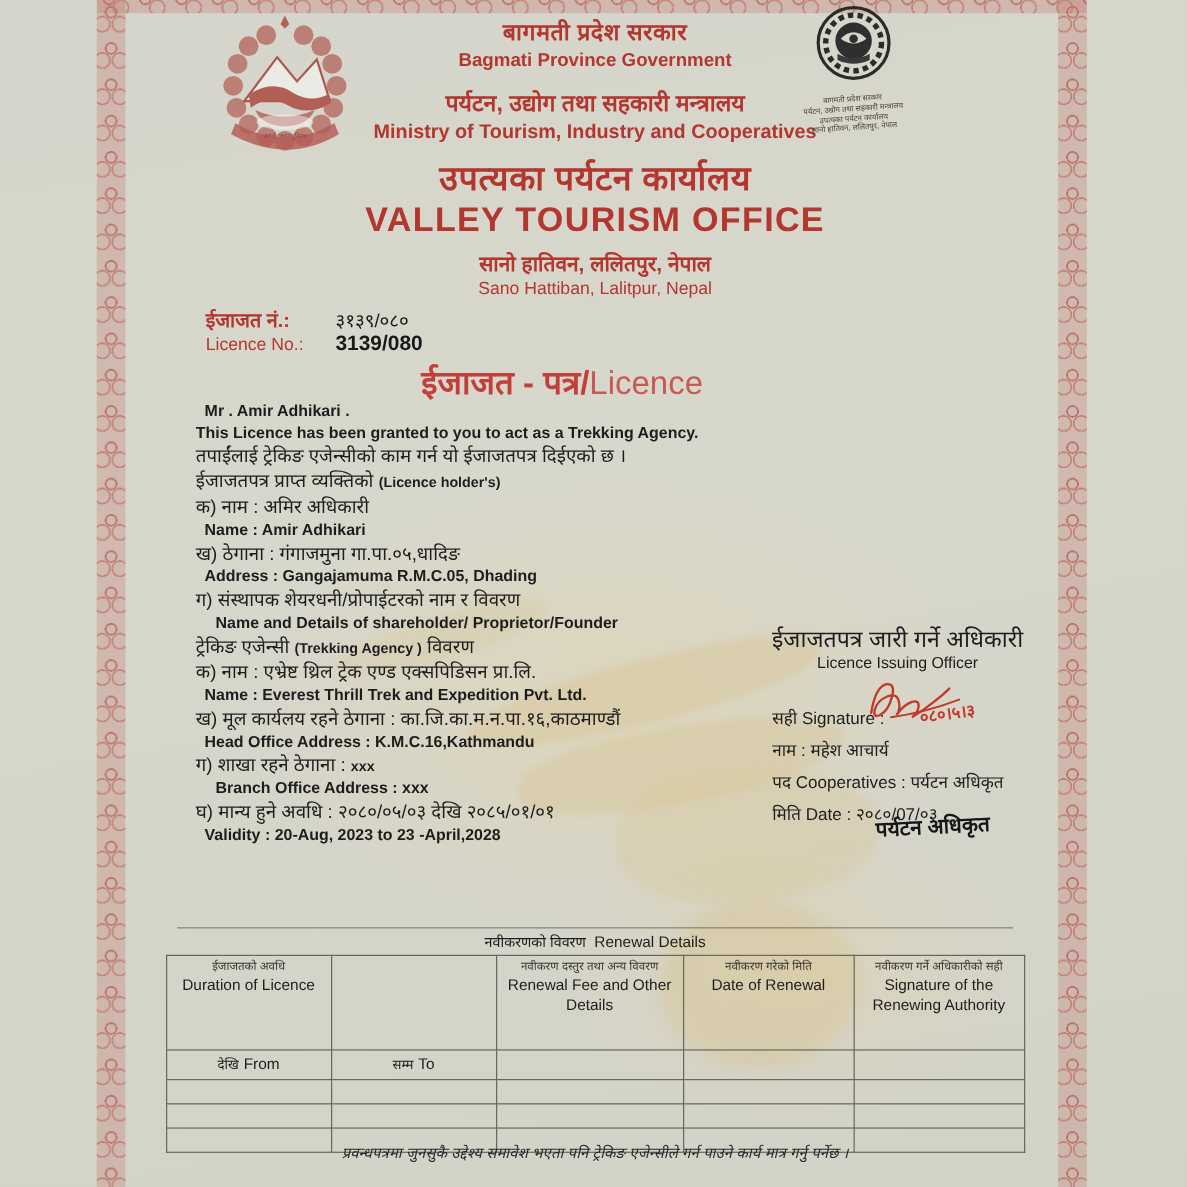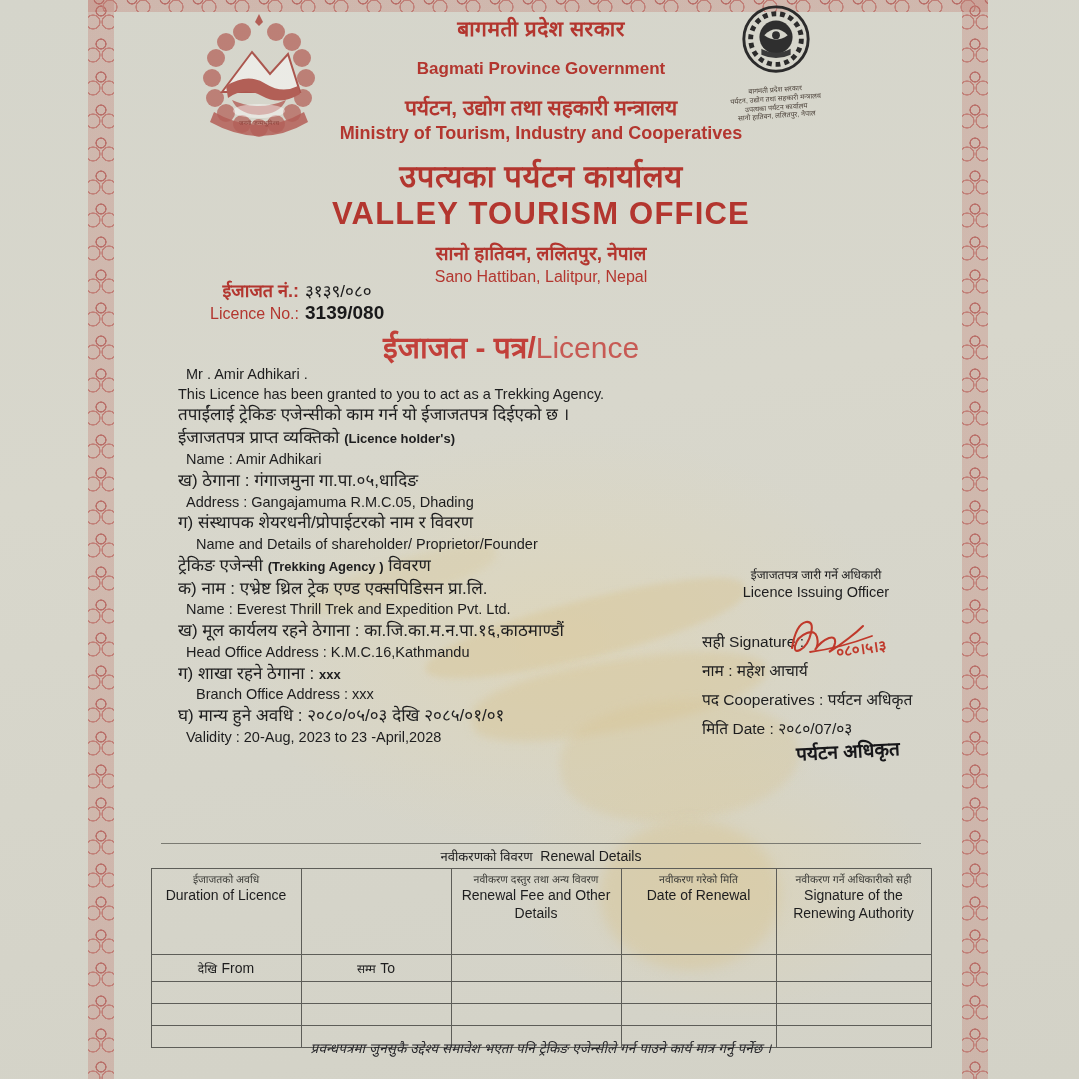--- a/index.html
+++ b/index.html
@@ -66,54 +66,54 @@
   
   #stamp{ position:absolute; left:598px; top:2px; width:120px; height:110px; text-align:center; }
   #stamp .stamp-sub{
     font-size:7px; color:#4a4038; line-height:1.25; transform:rotate(-4deg);
     margin-top:2px; font-family:"Liberation Sans", sans-serif; white-space:pre-line;
   }
 
   
   .hdr{ text-align:center; color:#b3362f; }
   .hdr .np1{ font-size:21px; font-weight:bold; padding-top:14px; letter-spacing:.5px;}
-  .hdr .en1{ font-size:17px; font-weight:bold; margin-top:17px; }
+  .hdr .en1{ font-size:17px; font-weight:bold; margin-top:3px; }
   .hdr .np2{ font-size:21px; font-weight:bold; margin-top:14px; }
   .hdr .en2{ font-size:18px; font-weight:bold; margin-top:2px; }
   .hdr .np3{ font-size:31px; font-weight:bold; margin-top:10px; letter-spacing:.5px;}
   .hdr .en3{ font-size:31px; font-weight:bold; margin-top:0px; letter-spacing:1.2px;}
   .hdr .np4{ font-size:19px; font-weight:bold; margin-top:8px; }
   .hdr .en4{ font-size:16px; margin-top:2px; }
 
   
   #licno{ position:absolute; left:69px; top:278px; }
-  .lic-row{ display:flex; align-items:baseline;text-align:right; }
+  .lic-row{ display:flex; align-items:baseline; }
   .lic-lab{ color:#b3362f; font-weight:bold; font-size:18px; width:112px; }
   .lic-lab.en{ font-weight:normal; font-size:16px; }
   .lic-val{ color:#19191a; font-weight:bold; font-size:19px; margin-left:6px; }
   .lic-val.np{ font-weight:normal; font-size:17px; }
 
   
   #lictitle{
     position:absolute; left:265px; top:326px;
     font-size:30px; font-weight:bold; color:#c2403a; white-space:nowrap;
   }
   #lictitle .light{ font-weight:normal; color:#c75a54; }
 
   
   #body{ position:absolute; left:60px; top:365px; width:520px; color:#1d1d1e; }
   .l-np{ font-size:17px; line-height:1.35; }
-  .l-en{ font-size:14.5px; font-weight:normal; line-height:1.35; }
+  .l-en{ font-size:14.5px; font-weight:bold; line-height:1.35; }
   .ind1{ padding-left:8px; }
   .ind2{ padding-left:18px; }
   .sm{ font-size:13px; font-weight:bold; }
 
   
   #officer{ position:absolute; left:548px; top:566px; width:300px; color:#1d1d1e; }
-  #officer .o-np{ font-size:12px; text-align:center; }
+  #officer .o-np{ font-size:21px; text-align:center; }
   #officer .o-en{ font-size:14.5px; text-align:center; margin-top:1px; }
   #officer .o-line{ font-size:15.5px; margin-top:7px; padding-left:36px; white-space:nowrap;}
   #signature{
     position:absolute; left:118px; top:48px; width:150px; height:46px;
     color:#c0392b; pointer-events:none;
   }
   #sigdate{
     position:absolute; left:170px; top:72px; font-size:15px; color:#c0392b;
     transform:rotate(-8deg); font-weight:bold;
   }
@@ -238,20 +238,24 @@
     <div id="body">
       <div class="l-en ind1">Mr . Amir Adhikari .</div>
       <div class="l-en">This Licence has been granted to you to act as a Trekking  Agency.</div>
       <div class="l-np">तपाईंलाई ट्रेकिङ एजेन्सीको काम गर्न यो ईजाजतपत्र दिईएको छ ।</div>
 
       <div class="l-np">
         <span>ईजाजतपत्र प्राप्त व्यक्तिको</span>
         <span class="sm">(Licence holder's)</span>
       </div>
 
+      <div class="l-np">
+        <span>क) नाम :</span>
+        <span>अमिर अधिकारी</span>
+      </div>
       <div class="l-en ind1">
         <span>Name      :</span>
         <span>Amir Adhikari</span>
       </div>
 
       <div class="l-np">
         <span>ख) ठेगाना :</span>
         <span>गंगाजमुना गा.पा.०५,धादिङ</span>
       </div>
       <div class="l-en ind1">

